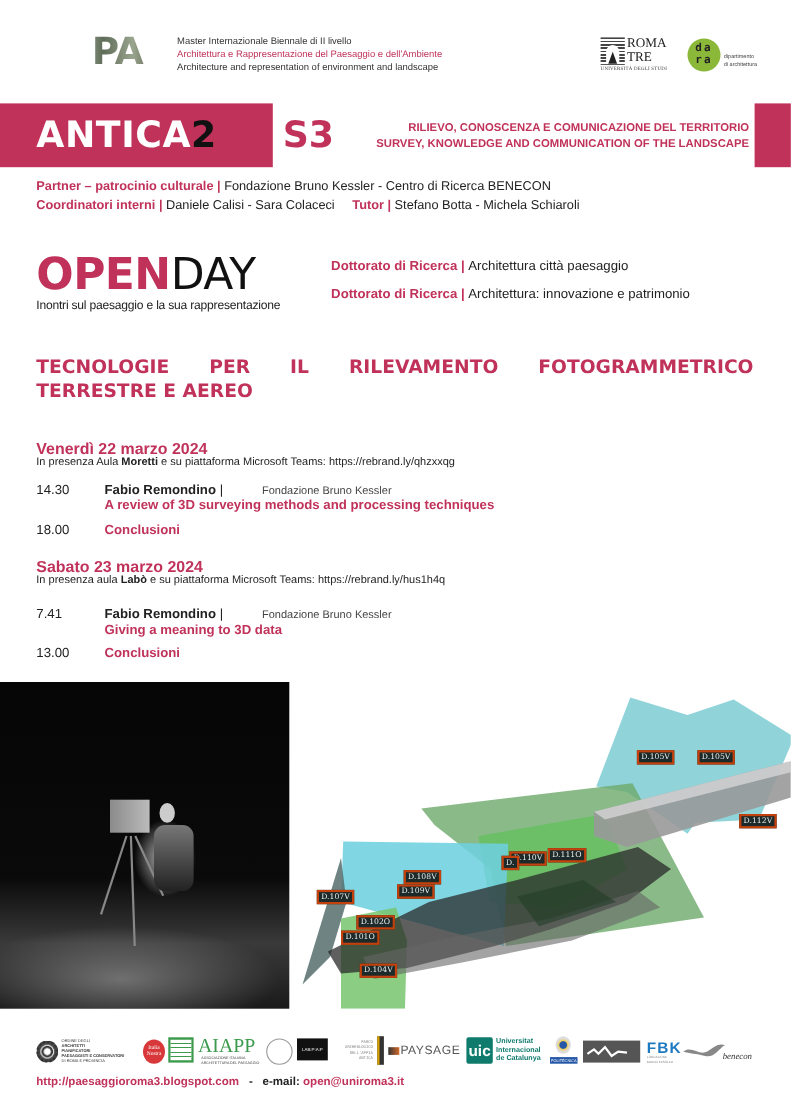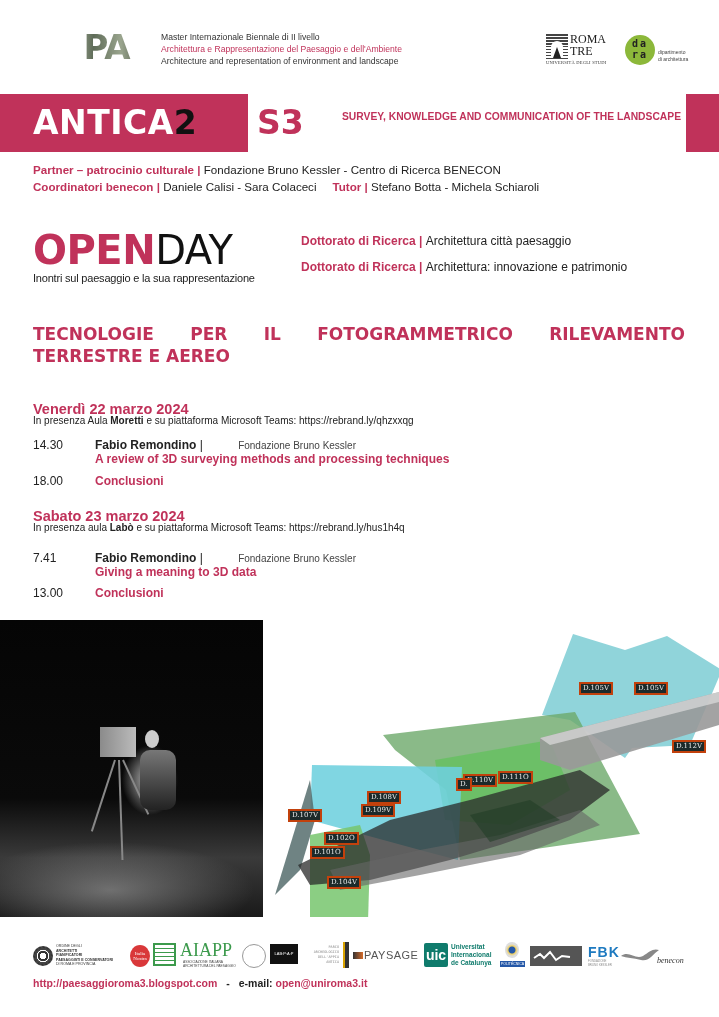--- a/index.html
+++ b/index.html
@@ -116,41 +116,42 @@
 <div class="abs dara-sub">
   <div>dipartimento</div>
   <div>di architettura</div>
 </div>
 
 <div class="abs banner-left"></div>
 <div class="abs banner-right"></div>
 <div class="abs modulo-title"><span>ANTICA</span><span class="num">2</span></div>
 <div class="abs s3-label">S3</div>
 <div class="abs banner-subtitle">
+  <div>RILIEVO, CONOSCENZA E COMUNICAZIONE DEL TERRITORIO</div>
   <div>SURVEY, KNOWLEDGE AND COMMUNICATION OF THE LANDSCAPE</div>
 </div>
 
 <div class="abs people">
   <div><span class="lbl">Partner – patrocinio culturale</span><span class="lbl"> | </span><span class="val">Fondazione Bruno Kessler - Centro di Ricerca BENECON</span></div>
-  <div><span class="lbl">Coordinatori benecon</span><span class="lbl"> | </span><span class="val">Daniele Calisi - Sara Colaceci</span><span class="gap"></span><span class="lbl">Tutor</span><span class="lbl"> | </span><span class="val">Stefano Botta - Michela Schiaroli</span></div>
+  <div><span class="lbl">Coordinatori interni</span><span class="lbl"> | </span><span class="val">Daniele Calisi - Sara Colaceci</span><span class="gap"></span><span class="lbl">Tutor</span><span class="lbl"> | </span><span class="val">Stefano Botta - Michela Schiaroli</span></div>
 </div>
 
 <div class="abs openday"><span class="open">OPEN</span><span class="day">DAY</span></div>
 <div class="abs openday-sub">Inontri sul paesaggio e la sua rappresentazione</div>
 
 <div class="abs phd" style="top:233px"><span class="lbl">Dottorato di Ricerca</span><span class="lbl"> | </span><span>Architettura città paesaggio</span></div>
 <div class="abs phd" style="top:259px"><span class="lbl">Dottorato di Ricerca</span><span class="lbl"> | </span><span>Architettura: innovazione e patrimonio</span></div>
 
 <div class="abs main-title">
   <div class="r1">
     <span>TECNOLOGIE</span>
     <span>PER</span>
     <span>IL</span>
+    <span>RILEVAMENTO</span>
     <span>FOTOGRAMMETRICO</span>
-    <span>RILEVAMENTO</span>
   </div>
   <div>TERRESTRE E AEREO</div>
 </div>
 
 <div class="abs day-head" style="top:401px">Venerdì 22 marzo 2024</div>
 <div class="abs day-note" style="top:415px"><span>In presenza Aula </span><b>Moretti</b><span> e su piattaforma Microsoft Teams: https://rebrand.ly/qhzxxqg</span></div>
 
 <div class="abs time" style="top:438px">14.30</div>
 <div class="abs speaker" style="top:438px"><span class="name">Fabio Remondino</span><span> | </span><span class="aff">Fondazione Bruno Kessler</span></div>
 <div class="abs talk" style="top:452px">A review of 3D surveying methods and processing techniques</div>

